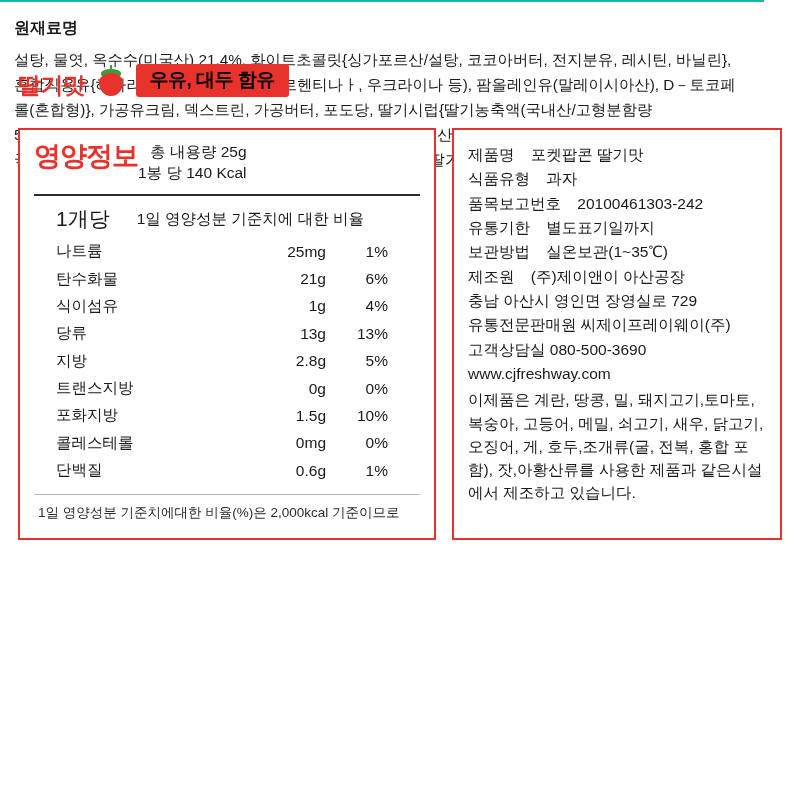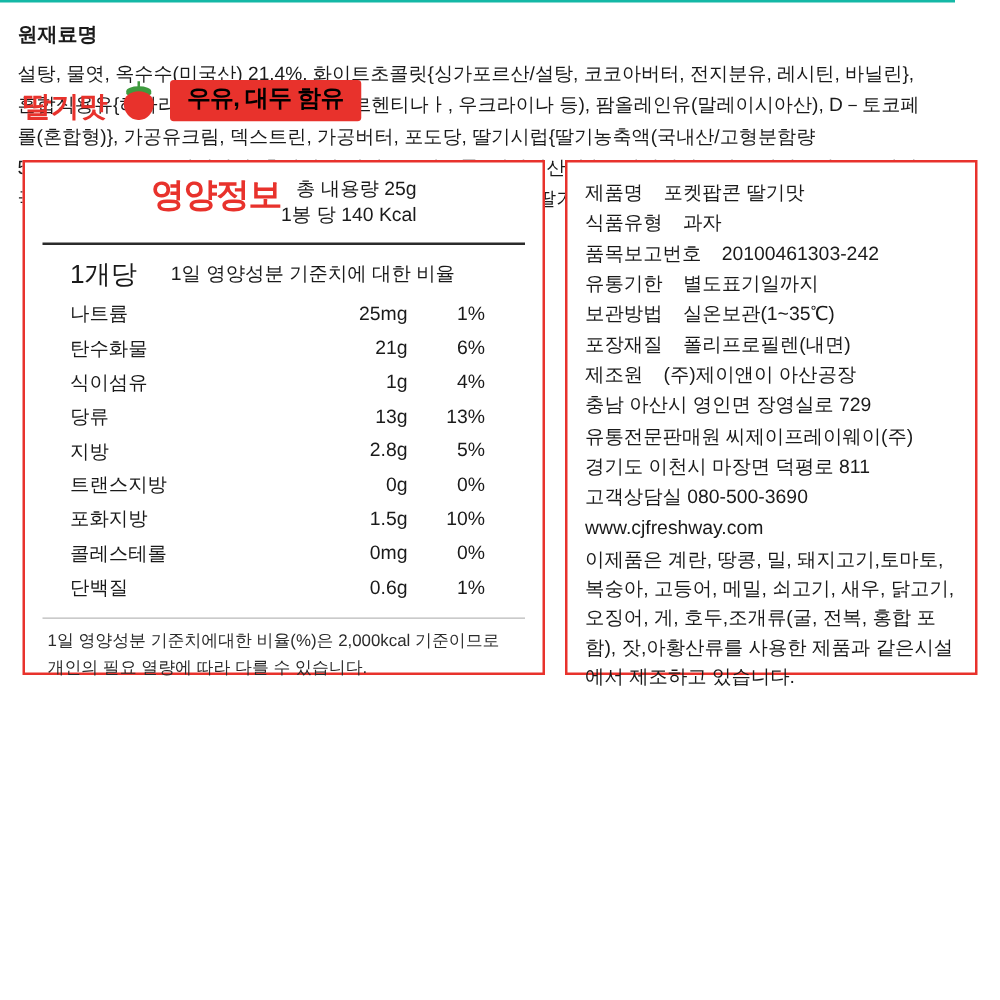--- a/index.html
+++ b/index.html
@@ -86,21 +86,21 @@
     left: 18px; top: 556px;
     width: 764px; height: 186px;
     border: none;
     border-top: 2px solid #14b8a6;
     padding-top: 16px;
   }
 
   
   .nut-top {
     display: flex;
-    justify-content: center;
+    justify-content: flex-start;
     align-items: flex-start;
     padding: 12px 14px 6px 14px;
   }
   .nut-title {
     font-size: 27px;
     font-weight: bold;
     color: #e8322c;
     letter-spacing: -1px;
     line-height: 1.1;
   }
@@ -251,21 +251,20 @@
           <td class="c-name">단백질</td>
           <td class="c-amt">0.6g</td>
           <td class="c-pct">1%</td>
         </tr>
       </tbody>
     </table>
 
     <div class="nut-bottom-rule"></div>
     <div class="nut-foot">
       <div>1일 영양성분 기준치에대한 비율(%)은 2,000kcal 기준이므로</div>
-      <div>개인의 필요 열량에 따라 다를 수 있습니다.</div>
     </div>
   </div>
 
   <div class="panel product-panel">
     <div class="prod-list">
       <div class="prod-row">
         <span class="lbl">제품명</span>
         <span class="val">포켓팝콘 딸기맛</span>
       </div>
       <div class="prod-row">
@@ -278,30 +277,25 @@
       </div>
       <div class="prod-row">
         <span class="lbl">유통기한</span>
         <span class="val">별도표기일까지</span>
       </div>
       <div class="prod-row">
         <span class="lbl">보관방법</span>
         <span class="val">실온보관(1~35℃)</span>
       </div>
       <div class="prod-row">
-        <span class="lbl">포장재질</span>
-        <span class="val">폴리프로필렌(내면)</span>
-      </div>
-      <div class="prod-row">
         <span class="lbl">제조원</span>
         <span class="val">(주)제이앤이 아산공장</span>
       </div>
       <div class="prod-row">충남 아산시 영인면 장영실로 729</div>
       <div class="prod-row">유통전문판매원 씨제이프레이웨이(주)</div>
-      <div class="prod-row">경기도 이천시 마장면 덕평로 811</div>
       <div class="prod-row">고객상담실  080-500-3690</div>
       <div class="prod-row">www.cjfreshway.com</div>
       <div class="prod-note">이제품은 계란, 땅콩, 밀, 돼지고기,토마토, 복숭아, 고등어, 메밀, 쇠고기, 새우, 닭고기, 오징어, 게, 호두,조개류(굴, 전복, 홍합 포함), 잣,아황산류를 사용한 제품과 같은시설에서 제조하고 있습니다.</div>
     </div>
   </div>
 
   <div class="ingredients-panel">
     <div class="ing-title">원재료명</div>
     <div class="ing-body">설탕, 물엿, 옥수수(미국산) 21.4%, 화이트초콜릿{싱가포르산/설탕, 코코아버터, 전지분유, 레시틴, 바닐린}, 혼합식용유{해바라기유(외국:스페인, 아르헨티나ㅏ, 우크라이나 등), 팜올레인유(말레이시아산), D－토코페롤(혼합형)}, 가공유크림, 덱스트린, 가공버터, 포도당, 딸기시럽{딸기농축액(국내산/고형분함량 52%)5%},0.7%, 소이레시틴, 혼합제제(탄산수소나트륨, 제삼인산칼슘), 딸기맛시즈닝-J{딸기분말25%(딸기:국산), 딸기과즙분말 10%(딸기:국산)}0.2%, 락색소, 합성향료(딸기향)</div>
   </div>

